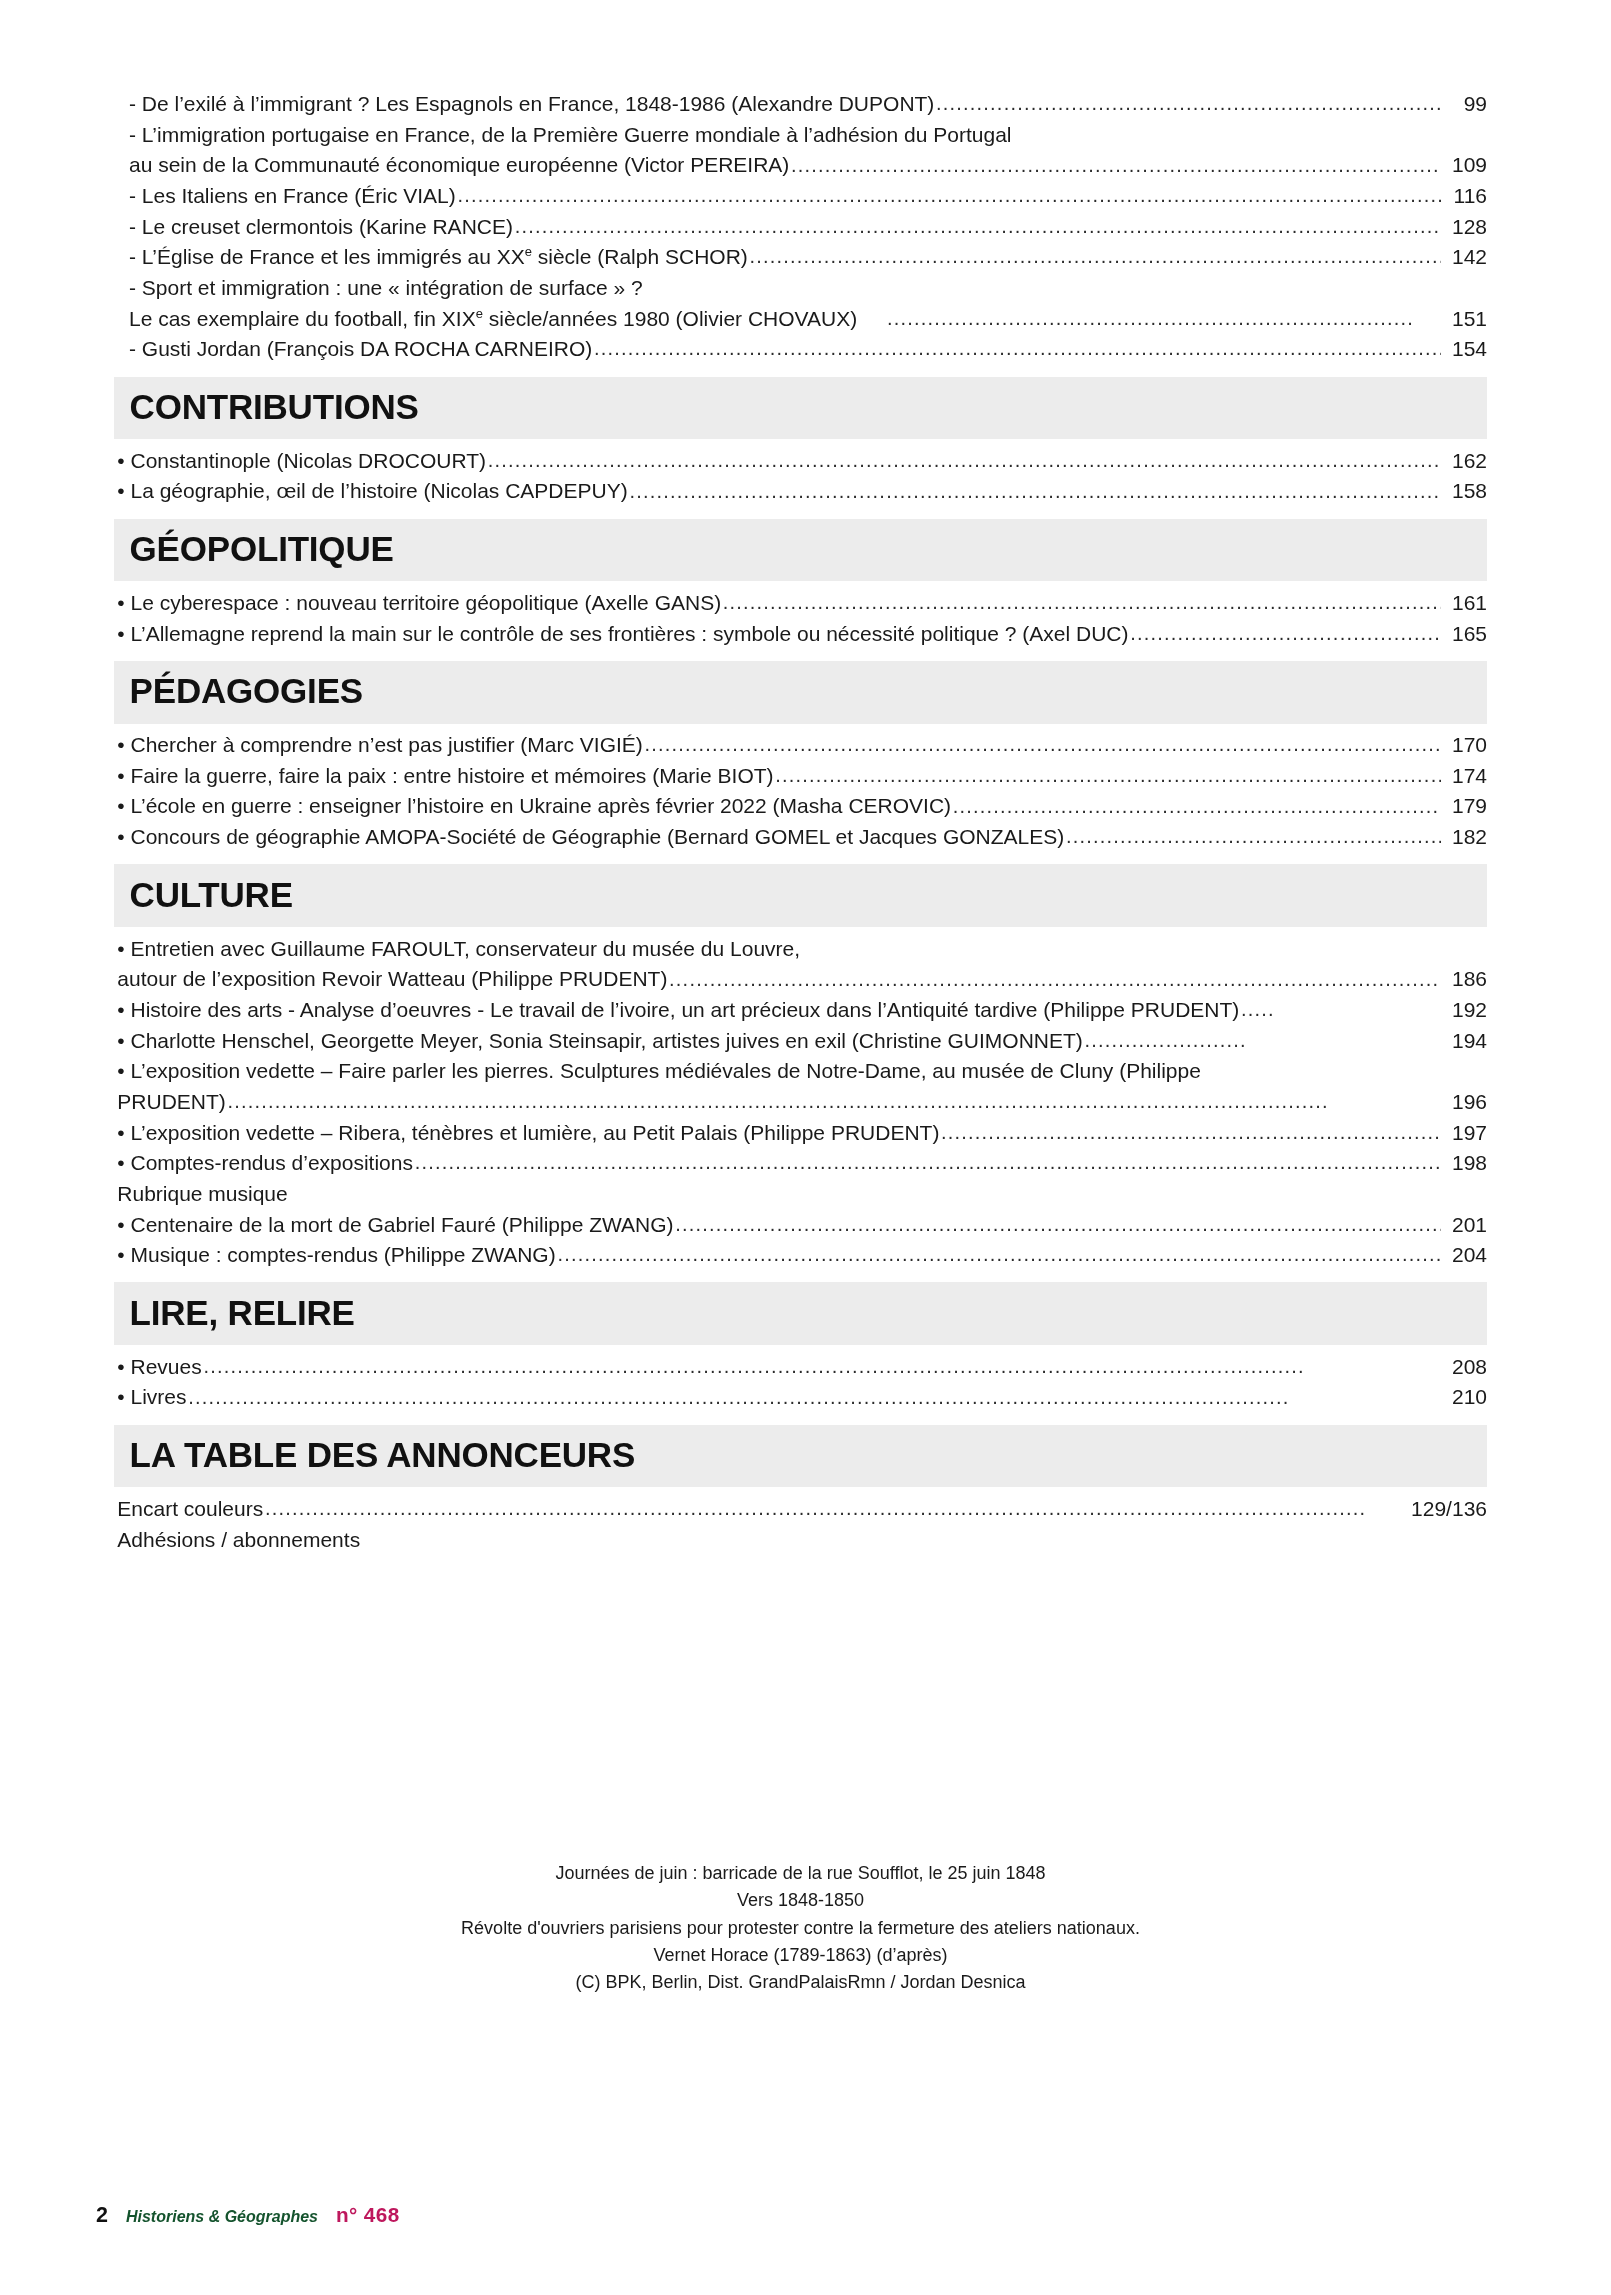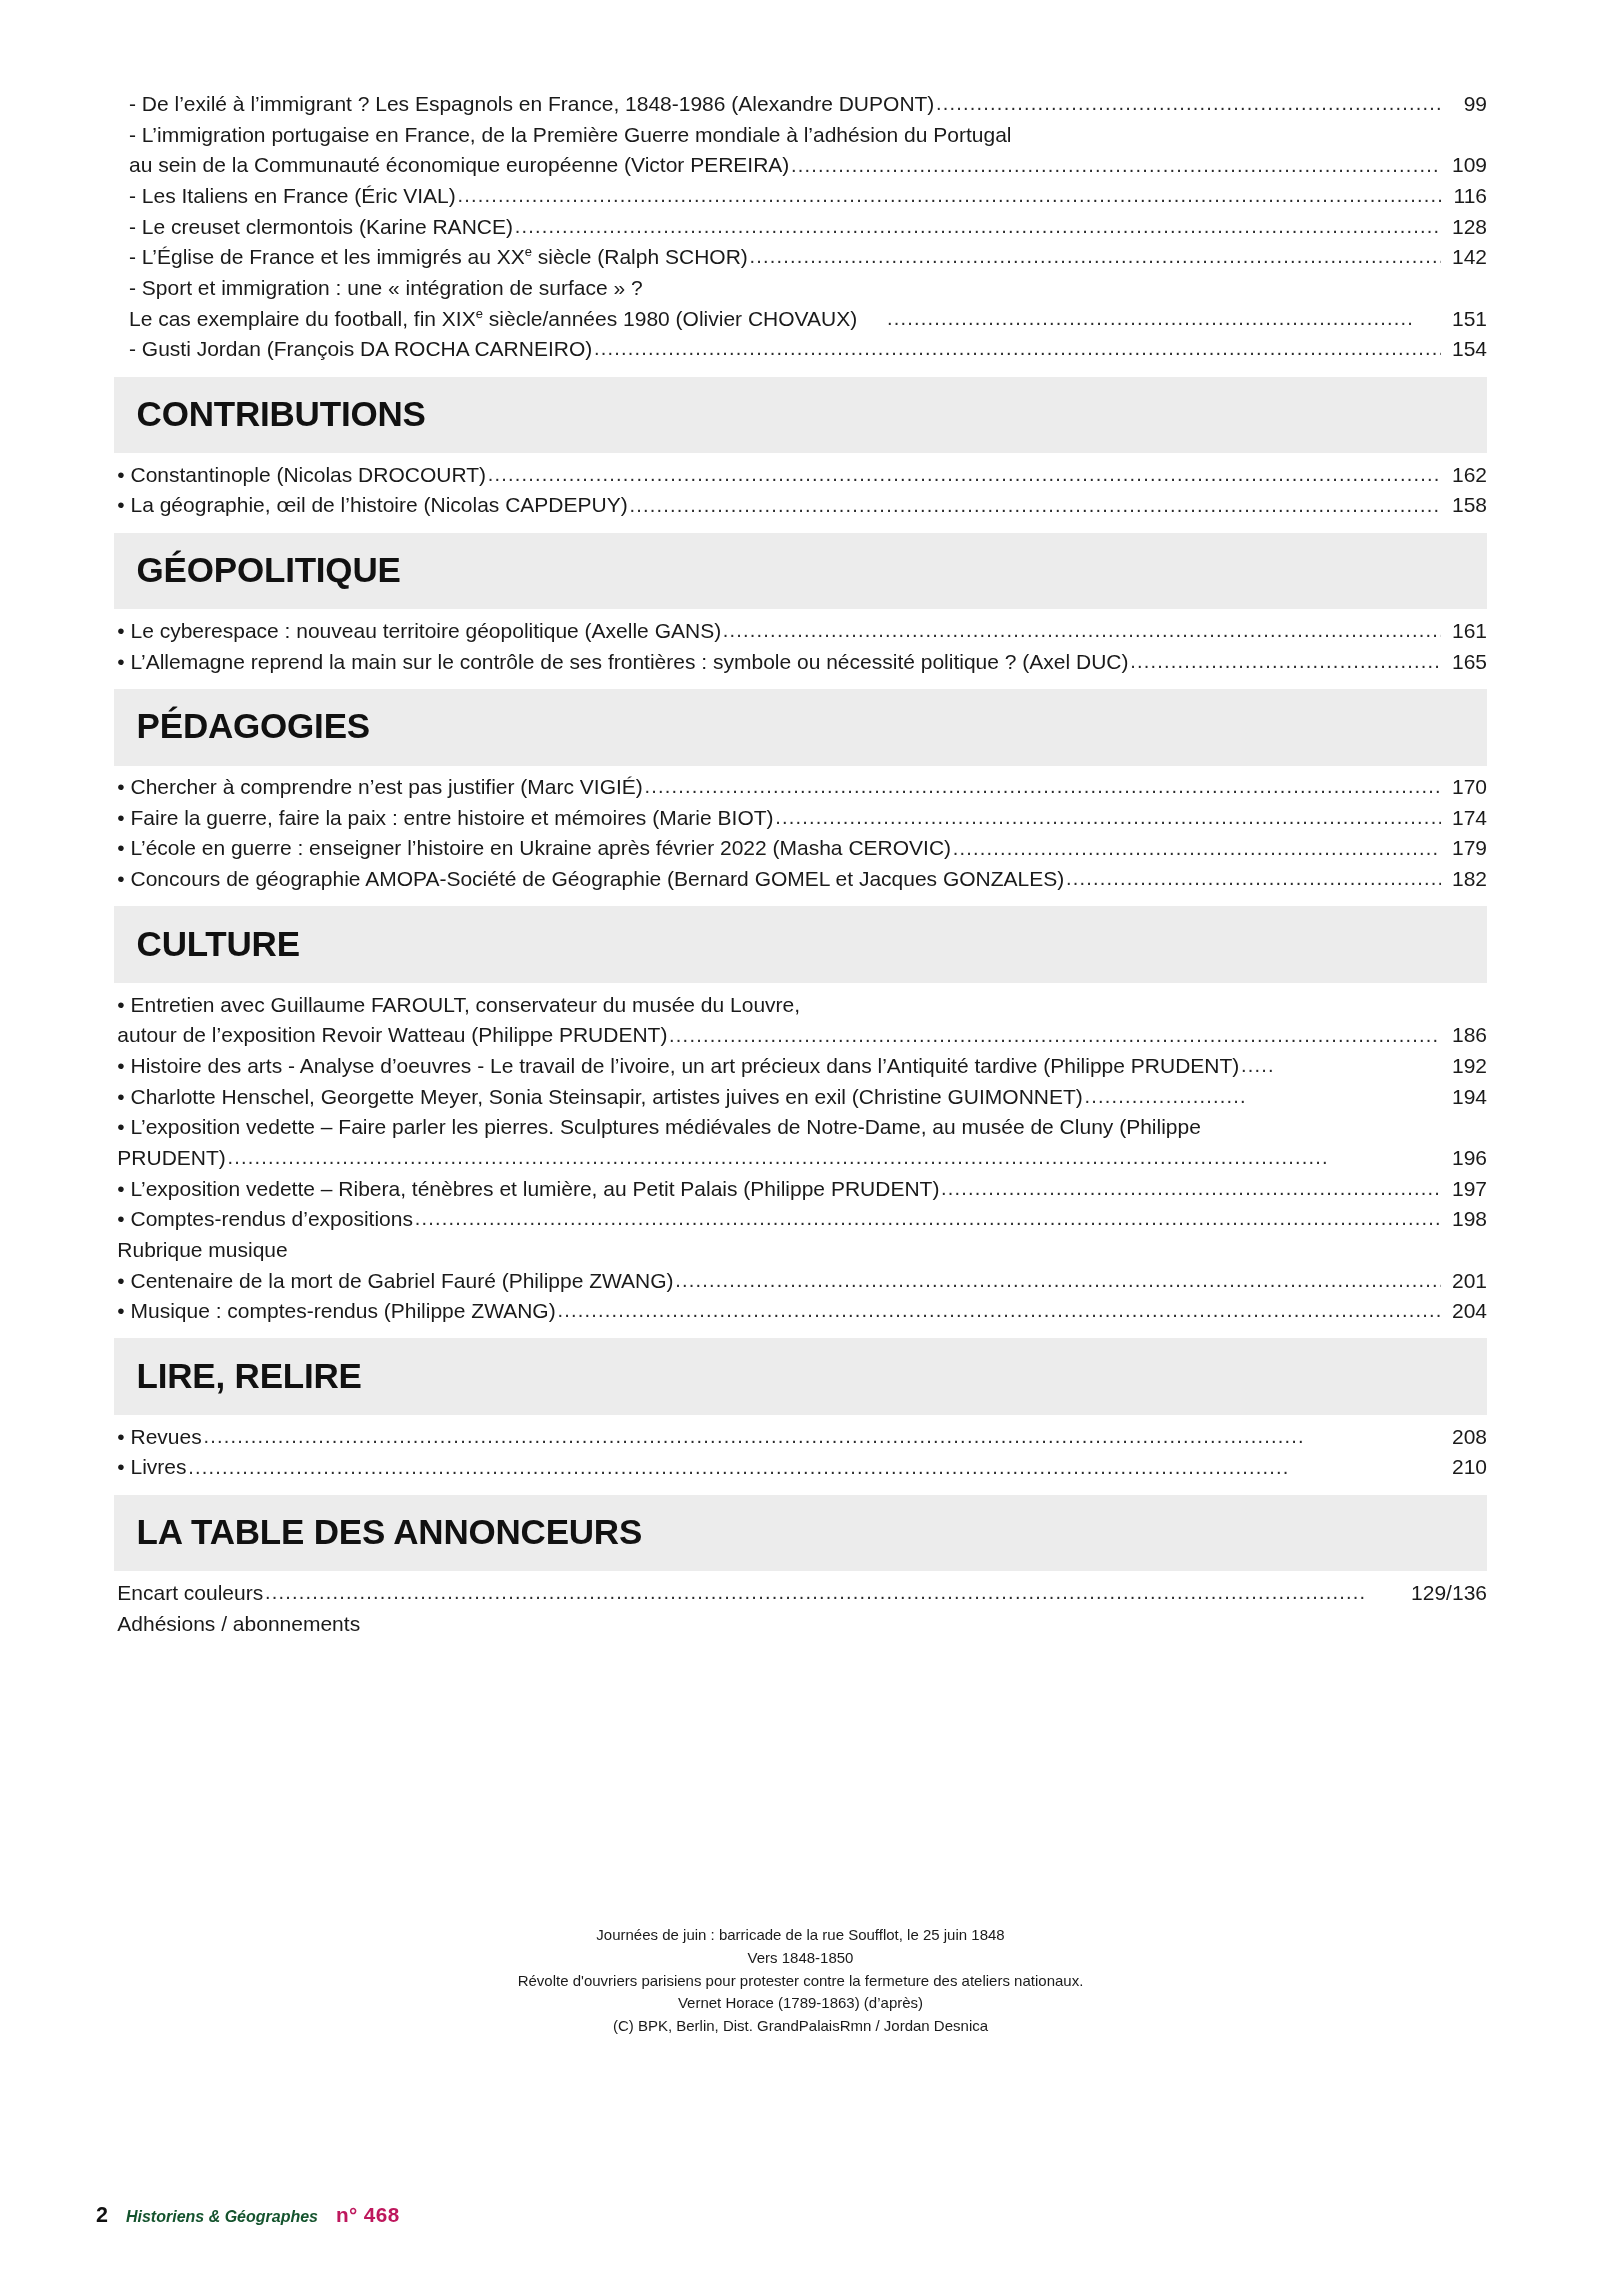--- a/index.html
+++ b/index.html
@@ -66,41 +66,41 @@
   }
 
   
   .section-bar {
     background: #ececec;
     margin-top: 11.6px;
     margin-bottom: 6.6px;
     padding: 8.3px 11.6px 10px 11.6px;
   }
   .section-bar h2 {
-    margin: 11px;
+    margin: 4px;
     font-size: 35px;
     line-height: 1.04;
     font-weight: bold;
     letter-spacing: -0.2px;
     color: #111111;
     font-family: "Liberation Sans", sans-serif;
   }
 
   .bullet-block { padding-left: 3.3px; }
 
   sup { font-size: 0.62em; vertical-align: super; line-height: 0; }
 
   
   .caption {
     position: absolute;
     left: 114px;
-    top: 1924px;
+    top: 1860px;
     width: 1373px;
     text-align: center;
-    font-size: 15px;
+    font-size: 18px;
     line-height: 1.52;
     color: #1a1a1a;
   }
 
   
   .footer {
     position: absolute;
     left: 96px;
     top: 2203px;
     display: flex;

